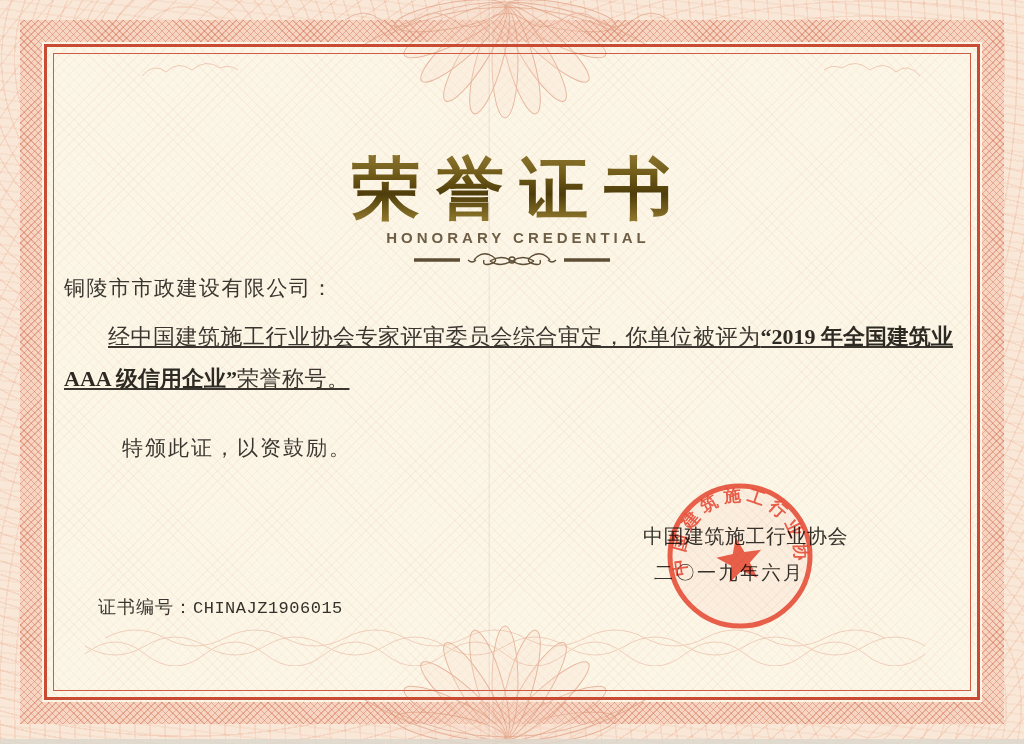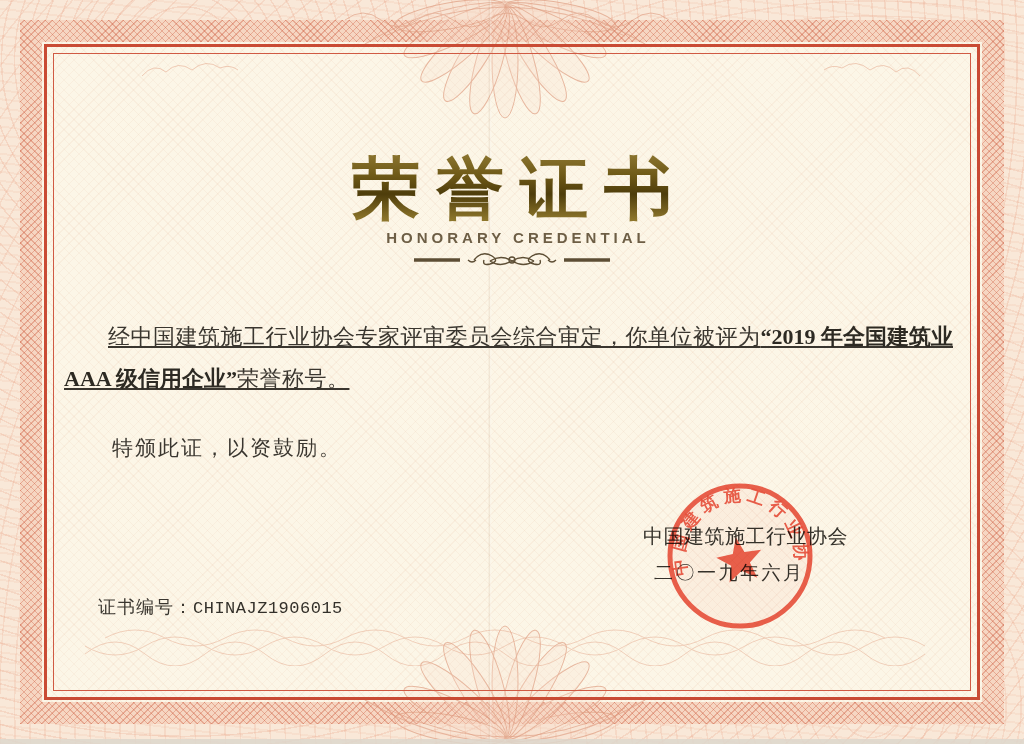--- a/index.html
+++ b/index.html
@@ -48,21 +48,21 @@
     -webkit-background-clip:text;background-clip:text;color:#6b5616;-webkit-text-fill-color:transparent;}
   .subtitle{position:absolute;left:0;right:0;top:229px;text-align:center;
     font-family:"Liberation Sans","DejaVu Sans",sans-serif;
     font-size:15px;font-weight:bold;letter-spacing:4px;padding-left:12px;color:#6d5e45;}
   .flourish{position:absolute;left:412px;top:250px;width:200px;height:20px;}
 
   .recipient{position:absolute;left:64px;top:274px;font-size:21px;letter-spacing:1.5px;}
   .body-para{position:absolute;left:64px;top:316px;width:898px;margin:0;
     font-size:22px;line-height:42px;text-indent:2em;letter-spacing:.5px;text-decoration:underline;}
   .body-para b{color:#2d2a23;letter-spacing:0;}
-  .closing{position:absolute;left:112px;top:434px;font-size:21px;letter-spacing:2px;}
+  .closing{position:absolute;left:122px;top:434px;font-size:21px;letter-spacing:2px;}
 
   .issuer{position:absolute;left:643px;top:523px;font-size:20px;letter-spacing:.5px;color:#35322b;}
   .date{position:absolute;left:654px;top:560px;font-size:19px;letter-spacing:2.5px;color:#35322b;}
 
   .certno{position:absolute;left:98px;top:595px;font-size:18px;letter-spacing:1px;text-align:center;}
   .certno .num{font-family:"Liberation Mono","DejaVu Sans Mono",monospace;font-size:17px;letter-spacing:.5px;color:#33302a;}
 
   .seal{position:absolute;left:652px;top:468px;width:176px;height:176px;z-index:8;
     mix-blend-mode:multiply;opacity:.92;}
   .seal text{font-family:"DejaVu Sans","Liberation Sans",sans-serif;font-weight:bold;}
@@ -146,20 +146,21 @@
       <g stroke="#5d4e35" fill="none">
         <line x1="2" y1="10" x2="48" y2="10" stroke-width="3.5"></line>
         <line x1="152" y1="10" x2="198" y2="10" stroke-width="3.5"></line>
         <path d="M62,10 q8,-10 18,-4 q8,5 -2,8 q-8,2 -6,-4 M138,10 q-8,-10 -18,-4 q-8,5 2,8 q8,2 6,-4" stroke-width="1.4"></path>
         <path d="M78,11 q10,7 22,0 q-11,-7 -22,0 M122,11 q-10,7 -22,0 q11,-7 22,0" stroke-width="1.4"></path>
         <circle cx="100" cy="10" r="3" stroke-width="1.4"></circle>
         <path d="M56,10 q4,4 8,0 M144,10 q-4,4 -8,0" stroke-width="1.2"></path>
       </g>
     </svg>
 
+    <div class="recipient">铜陵市市政建设有限公司：</div>
 
     <p class="body-para"><span>经中国建筑施工行业协会专家评审委员会综合审定，你单位被评为</span><b>“2019 年全国建筑业 AAA 级信用企业”</b><span>荣誉称号。</span></p>
 
     <div class="closing">特颁此证，以资鼓励。</div>
 
     <div class="issuer">中国建筑施工行业协会</div>
 
     <div class="date">二〇一九年六月</div>
 
     <div class="certno"><span>证书编号：</span><span class="num">CHINAJZ1906015</span></div>

